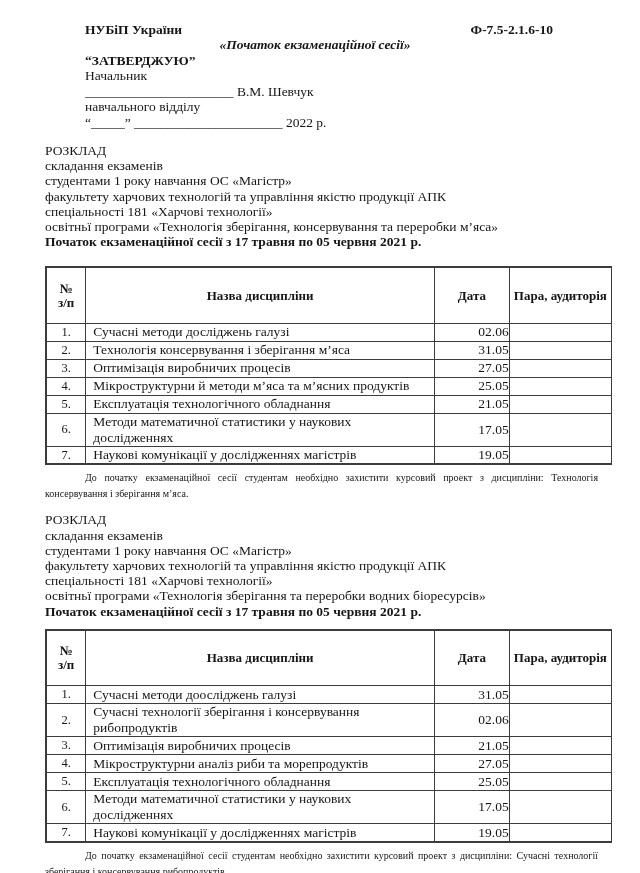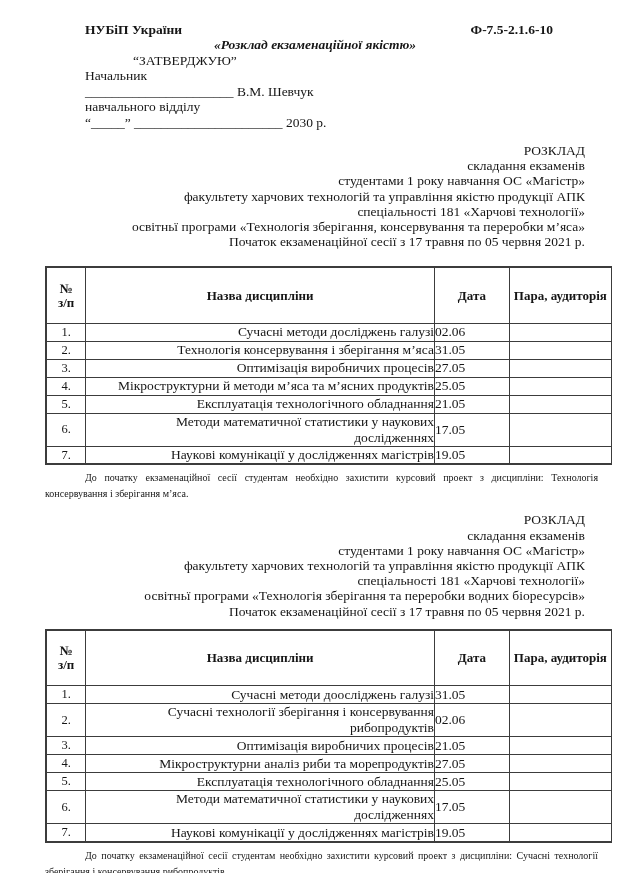--- a/index.html
+++ b/index.html
@@ -28,23 +28,23 @@
     font-style: italic;
     font-size: 13.5px;
     line-height: 15px;
   }
   .approve {
     margin-left: 40px;
     margin-top: 1px;
     font-size: 13.5px;
     line-height: 15.4px;
   }
-  .bold { font-weight: normal; margin-left: 48px; }
+  .bold { font-weight: bold; }
   .sched-title {
-    text-align: right;
+    text-align: left;
     font-size: 13.5px;
     line-height: 15.2px;
   }
   #schedule-1 .sched-title { margin-top: 13px; }
   #schedule-2 .sched-title { margin-top: 10px; }
   table.exam {
     border-collapse: collapse;
     width: 568px;
     border: 2px solid #3c3c3c;
   }
@@ -53,51 +53,51 @@
   .exam th, .exam td { border: 1px solid #3c3c3c; }
   .exam thead tr { height: 56px; }
   .exam th {
     font-size: 13px;
     font-weight: bold;
     text-align: center;
     vertical-align: middle;
     line-height: 14px;
   }
   .exam tbody tr { height: 18px; }
-  .exam td { font-size: 13.5px; vertical-align: middle; text-align: right; }
+  .exam td { font-size: 13.5px; vertical-align: middle; }
   td.c-num  { text-align: center; font-size: 12.5px; }
   td.c-name { padding-left: 7px; }
-  td.c-date { text-align: left; }
+  td.c-date { text-align: right; }
   .note {
     margin-left: 0;
     margin-top: 5px;
     width: 553px;
     text-align: justify;
     text-indent: 40px;
     font-size: 10px;
     line-height: 16px;
   }
 </style>
 </head>
 <body>
 
 <div class="page">
 
   <div class="top-header">
     <span class="org">НУБіП України</span>
     <span class="form-code">Ф-7.5-2.1.6-10</span>
   </div>
-  <div class="doc-title">«Розклад екзаменаційної якістю»</div>
+  <div class="doc-title">«Початок екзаменаційної сесії»</div>
 
   <div class="approve">
     <div class="bold">“ЗАТВЕРДЖУЮ”</div>
     <div>Начальник</div>
     <div>______________________ В.М. Шевчук</div>
     <div>навчального відділу</div>
-    <div>“_____” ______________________ 2030 р.</div>
+    <div>“_____” ______________________ 2022 р.</div>
   </div>
 
   <section id="schedule-1">
     <div class="sched-title">
       <div>РОЗКЛАД</div>
       <div>складання екзаменів</div>
       <div>студентами 1 року навчання ОС «Магістр»</div>
       <div>факультету харчових технологій та управління якістю продукції АПК</div>
       <div>спеціальності 181 «Харчові технології»</div>
       <div>освітньї програми «Технологія зберігання, консервування та переробки м’яса»</div>

